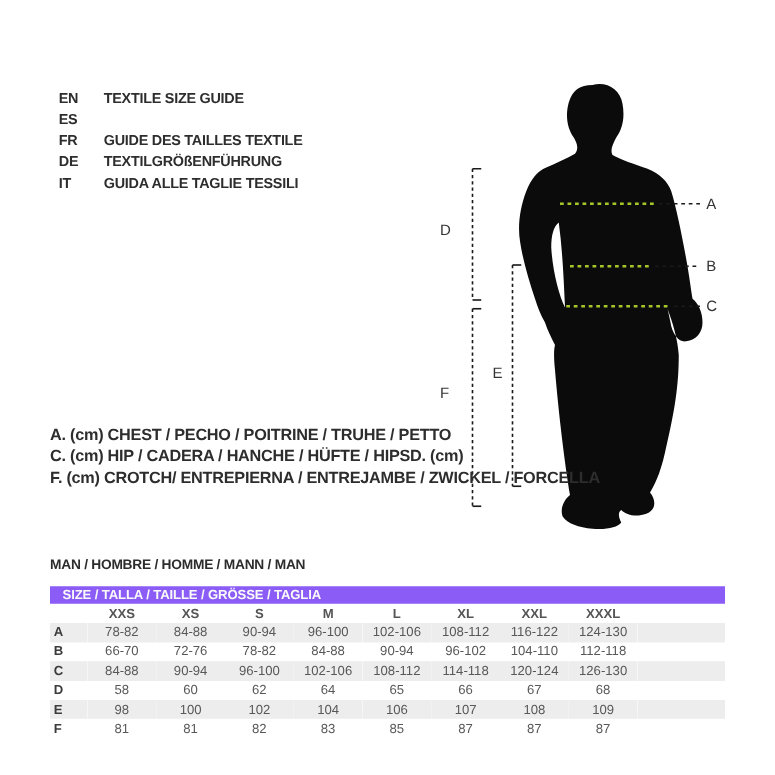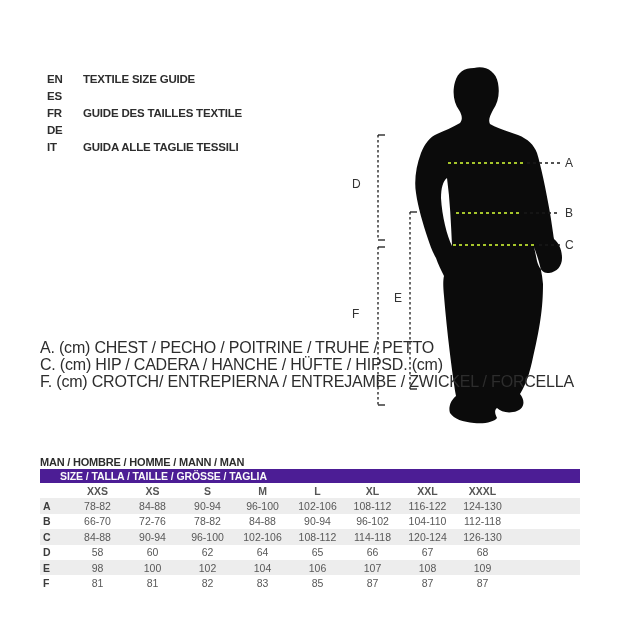--- a/index.html
+++ b/index.html
@@ -12,29 +12,29 @@
             letter-spacing:-0.2px;color:#2d2d2d;}
   .lang-code{width:36px;flex:0 0 36px;}
 
   
   .figure-wrap{position:absolute;left:340px;top:20px;width:260px;height:385px;}
   .figure-wrap svg{display:block;width:100%;height:100%;}
   .fig-label{font-family:"Liberation Sans","DejaVu Sans",sans-serif;font-size:12px;fill:#333333;}
 
   
   .legend-block{position:absolute;left:40px;top:307px;}
-  .legend-line{line-height:17px;font-size:16px;font-weight:400;
+  .legend-line{line-height:17px;font-size:13px;font-weight:700;
                letter-spacing:-0.2px;color:#2d2d2d;white-space:nowrap;}
-  .category-line{position:absolute;left:40px;top:424px;font-size:11px;font-weight:700;
+  .category-line{position:absolute;left:40px;top:414px;font-size:11px;font-weight:700;
                  letter-spacing:-0.2px;color:#2d2d2d;}
 
   
   .table-block{position:absolute;left:40px;top:437px;width:540px;}
-  .table-title{height:14px;line-height:14px;background:#4c1d95;color:#fafafa;
-               font-size:10.5px;font-weight:700;letter-spacing:-0.1px;padding-left:20px;}
+  .table-title{height:14px;line-height:14px;background:#8b5cf6;color:#fafafa;
+               font-size:10.5px;font-weight:700;letter-spacing:-0.1px;padding-left:10px;}
   table.sizes{border-collapse:collapse;table-layout:fixed;width:540px;font-size:10.5px;}
   table.sizes td{height:15.4px;padding:0;text-align:center;color:#585858;
                  white-space:nowrap;overflow:hidden;}
   table.sizes td.rowlab{text-align:left;padding-left:3px;color:#3c3c3c;font-weight:700;}
   table.sizes tr.head td{color:#555555;font-weight:700;}
   table.sizes tr.stripe{background:#ededed;}
   col.c-lab{width:30px;} col.c-size{width:55px;} col.c-fill{width:auto;}
 </style>
 </head>
 <body>
@@ -48,20 +48,21 @@
     </div>
     <div class="lang-row">
       <span class="lang-code">ES</span>
     </div>
     <div class="lang-row">
       <span class="lang-code">FR</span>
       <span class="lang-label">GUIDE DES TAILLES TEXTILE</span>
     </div>
     <div class="lang-row">
       <span class="lang-code">DE</span>
+      <span class="lang-label">TEXTILGRÖßENFÜHRUNG</span>
     </div>
     <div class="lang-row">
       <span class="lang-code">IT</span>
       <span class="lang-label">GUIDA ALLE TAGLIE TESSILI</span>
     </div>
   </div>
 
   <div class="figure-wrap">
     <svg viewBox="340 20 260 385" xmlns="http://www.w3.org/2000/svg">
 

